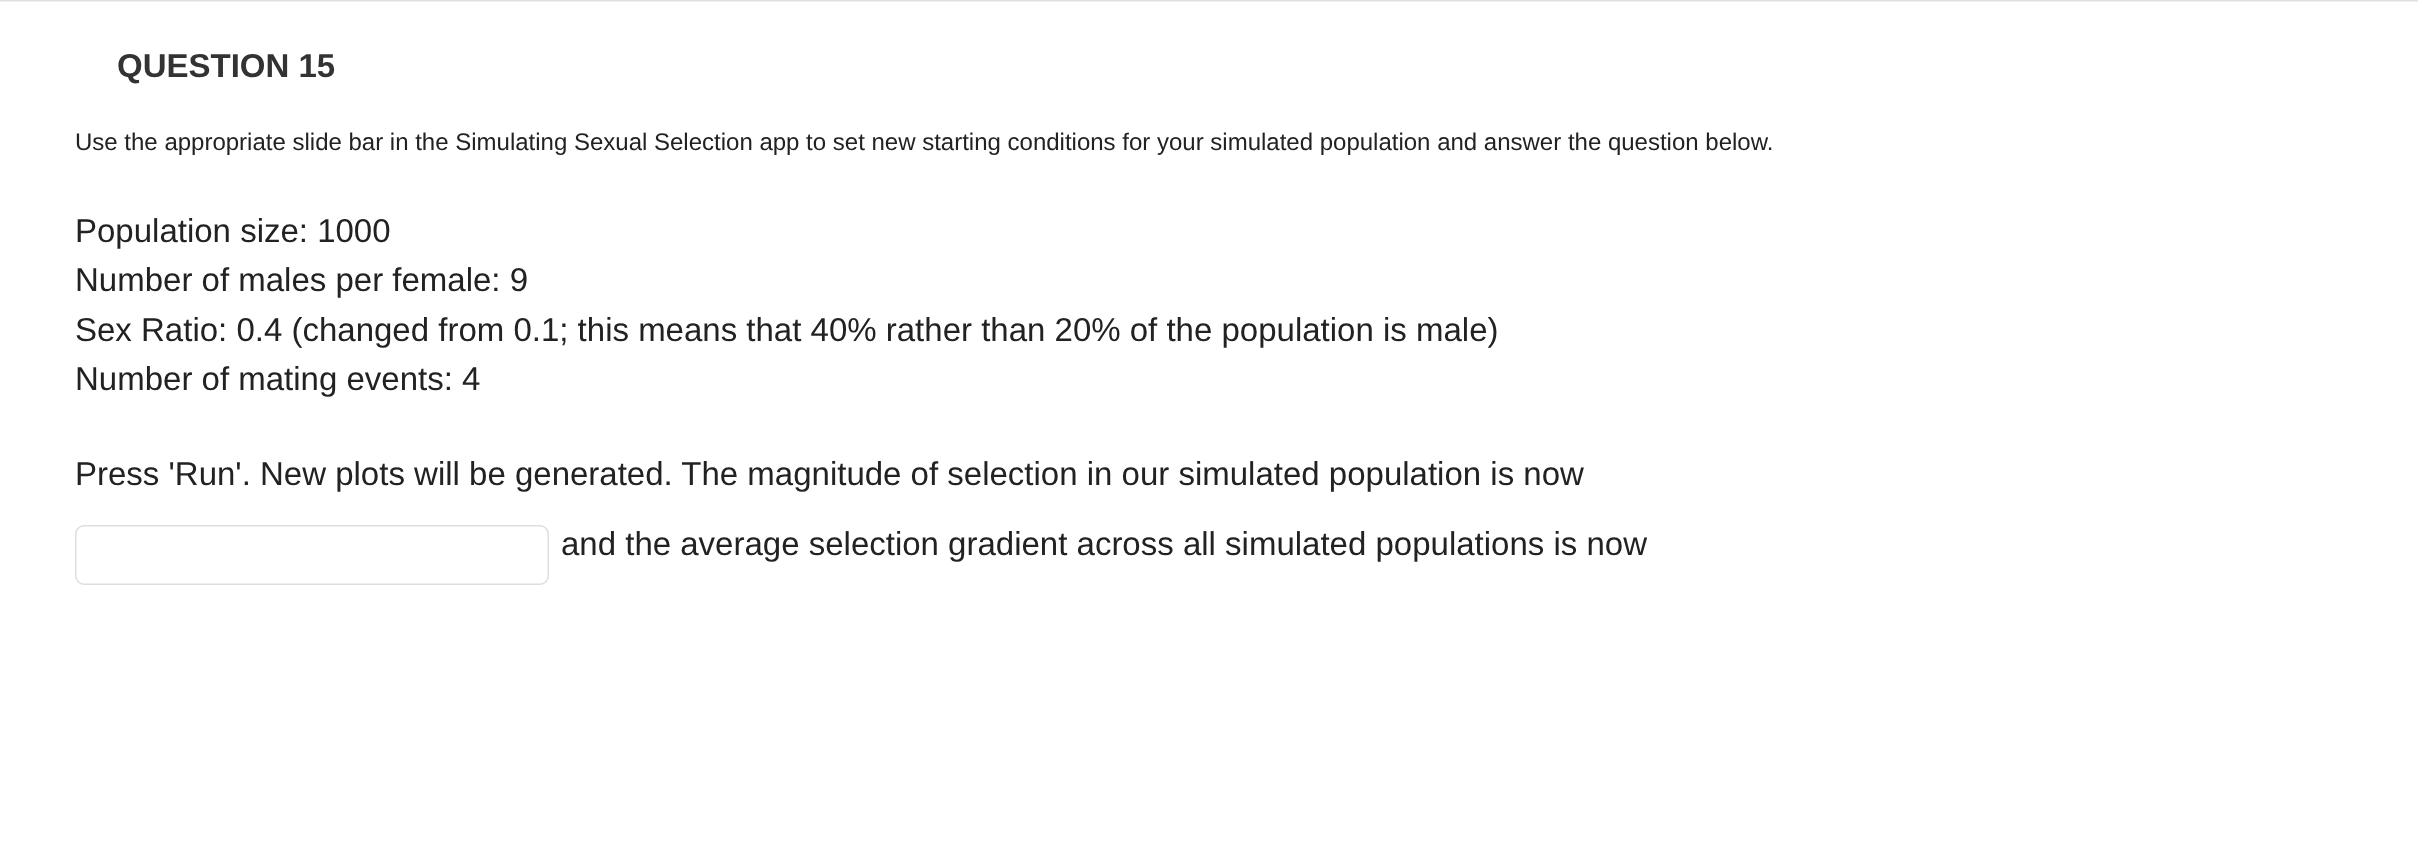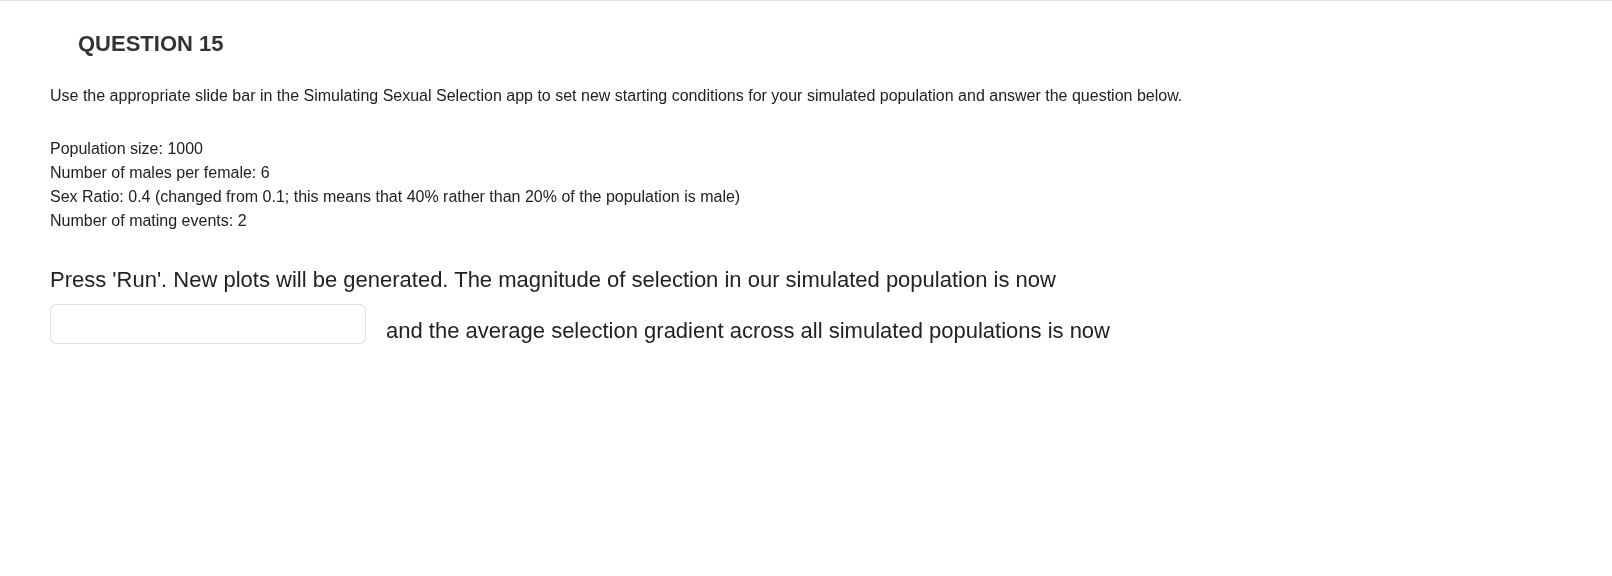--- a/index.html
+++ b/index.html
@@ -27,34 +27,34 @@
     .intro-text {
       font-size: 16px;
       color: #222;
       line-height: 1.35;
       margin-bottom: 30px;
     }
     .params-block {
       margin-bottom: 30px;
     }
     .param-line {
-      font-size: 16px;
+      font-size: 22px;
       color: #222;
       line-height: 1.5;
     }
     .prompt-line {
       font-size: 22px;
       color: #222;
       line-height: 1.5;
-      margin-bottom: 8px;
+      margin-bottom: 18px;
     }
     .answer-row {
       display: flex;
-      align-items: flex-end;
-      gap: 20px;
+      align-items: flex-start;
+      gap: 8px;
       margin-bottom: 14px;
     }
     .answer-input {
       width: 316px;
       height: 40px;
       border: 1px solid #ddd;
       border-radius: 6px;
       padding: 4px 10px;
       font-size: 20px;
       background: #fff;
@@ -70,23 +70,23 @@
 </head>
 <body>
 
 <div class="container">
   <div class="question-title">QUESTION 15</div>
 
   <div class="intro-text">Use the appropriate slide bar in the Simulating Sexual Selection app to set new starting conditions for your simulated population and answer the question below.</div>
 
   <div class="params-block">
     <div class="param-line">Population size: 1000</div>
-    <div class="param-line">Number of males per female: 6</div>
+    <div class="param-line">Number of males per female: 9</div>
     <div class="param-line">Sex Ratio: 0.4  (changed from 0.1; this means that 40% rather than 20% of the population is male)</div>
-    <div class="param-line">Number of mating events: 2</div>
+    <div class="param-line">Number of mating events: 4</div>
   </div>
 
   <div class="prompt-line">Press 'Run'. New plots will be generated. The magnitude of selection in our simulated population is now</div>
 
   <div class="answer-row">
     <input type="text" class="answer-input" value="" style="">
     <span class="inline-text"> and the average selection gradient across all simulated populations is now</span>
   </div>
 
 </div>

